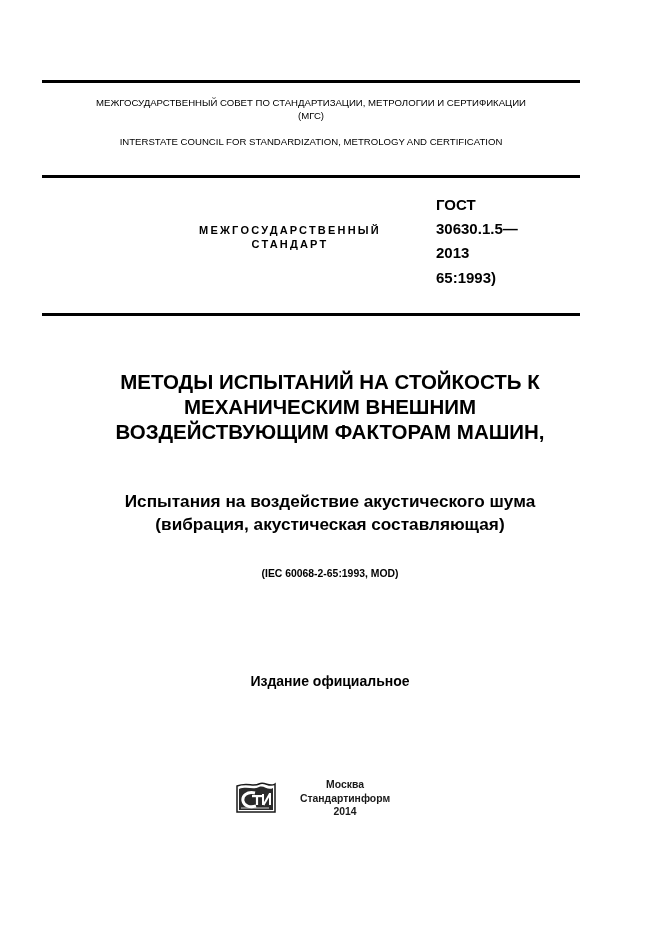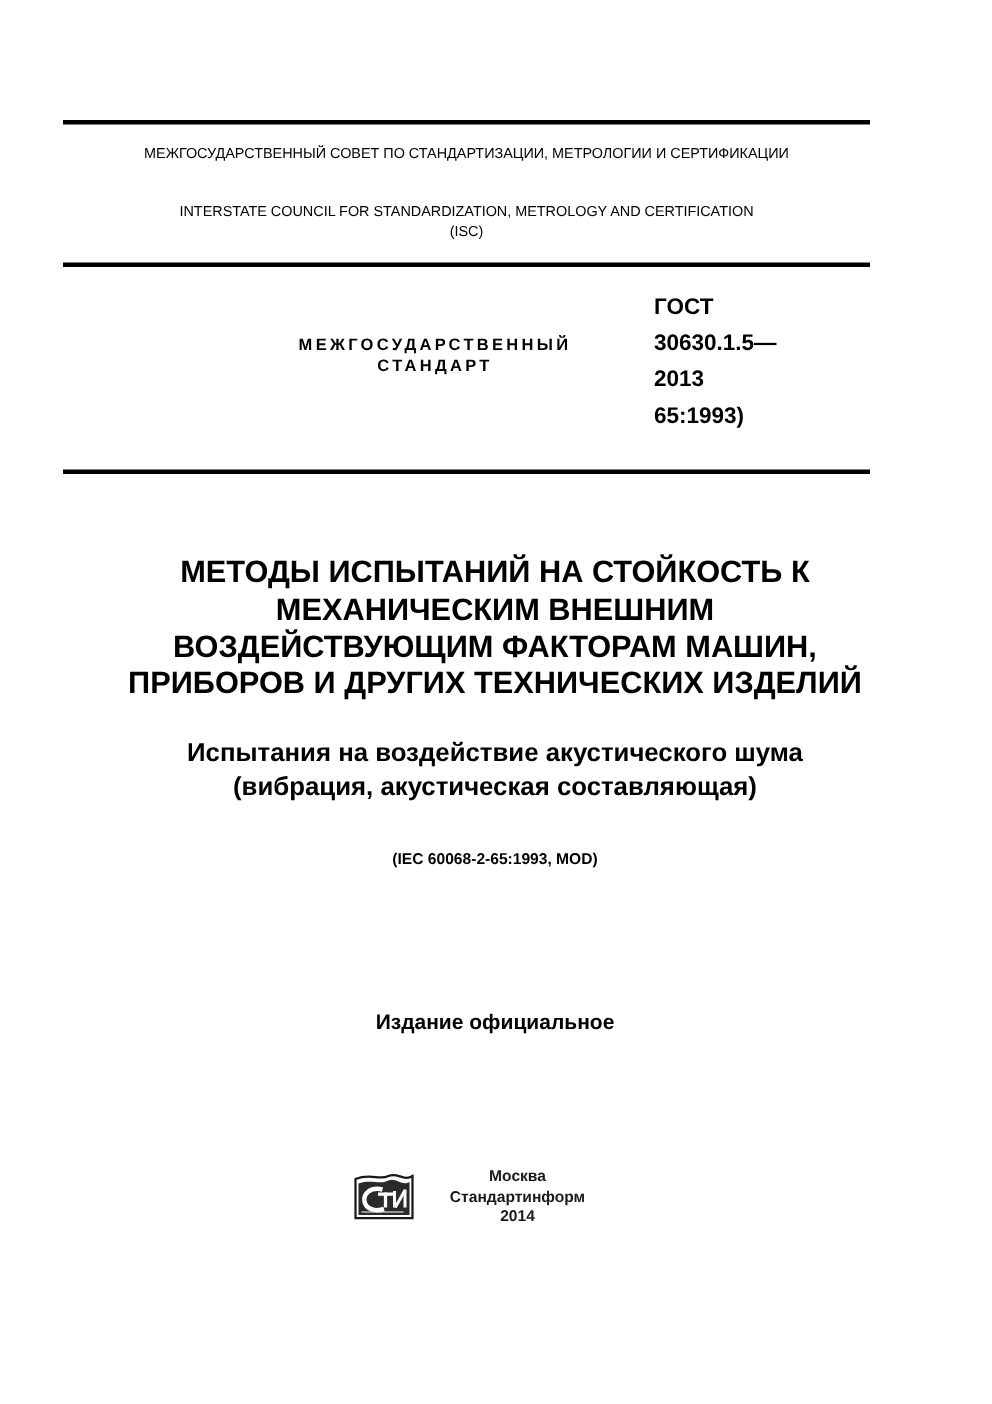--- a/index.html
+++ b/index.html
@@ -128,25 +128,25 @@
       color: #1a1a1a;
     }
   </style>
 </head>
 <body>
 
 <div class="rule r1"></div>
 
 <div class="council ru">
   <div>МЕЖГОСУДАРСТВЕННЫЙ СОВЕТ ПО СТАНДАРТИЗАЦИИ, МЕТРОЛОГИИ И СЕРТИФИКАЦИИ</div>
+  <div>(МГС)</div>
 </div>
 
 <div class="council en">
   <div>INTERSTATE COUNCIL FOR STANDARDIZATION, METROLOGY AND CERTIFICATION</div>
-  <div>(ISC)</div>
 </div>
 
 <div class="rule r2"></div>
 
 <div class="mgs-std">
   <div>МЕЖГОСУДАРСТВЕННЫЙ</div>
   <div>СТАНДАРТ</div>
 </div>
 
 <div class="gost-block">
@@ -155,21 +155,20 @@
   <div>2013</div>
   <div>65:1993)</div>
 </div>
 
 <div class="rule r3"></div>
 
 <div class="main-title">
   <div>МЕТОДЫ ИСПЫТАНИЙ НА СТОЙКОСТЬ К</div>
   <div>МЕХАНИЧЕСКИМ ВНЕШНИМ</div>
   <div>ВОЗДЕЙСТВУЮЩИМ ФАКТОРАМ МАШИН,</div>
-  <div>ПРИБОРОВ И ДРУГИХ ТЕХНИЧЕСКИХ ИЗДЕЛИЙ</div>
 </div>
 
 <div class="sub-title">
   <div>Испытания на воздействие акустического шума</div>
   <div>(вибрация, акустическая составляющая)</div>
 </div>
 
 <div class="iec-ref">(IEC  60068-2-65:1993, MOD)</div>
 
 <div class="edition">Издание официальное</div>

